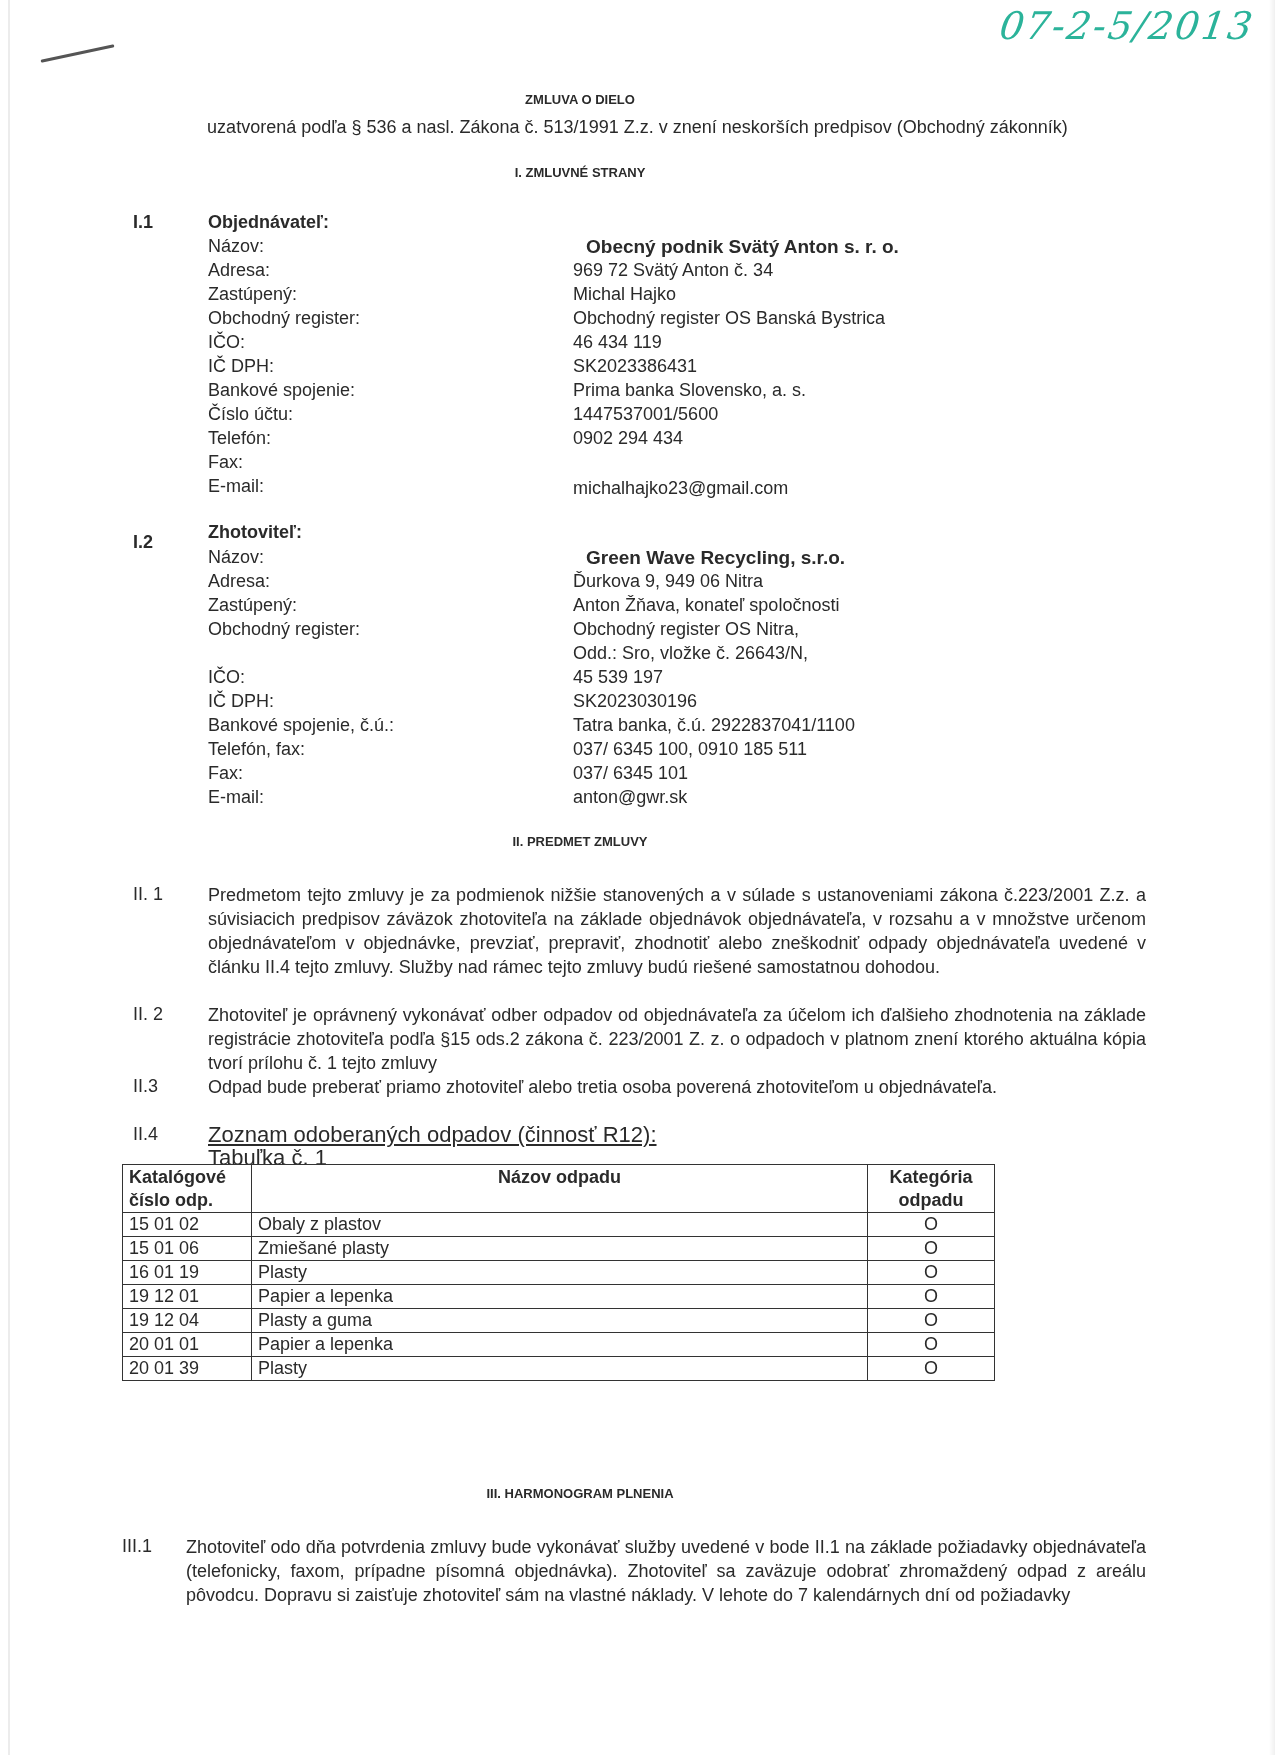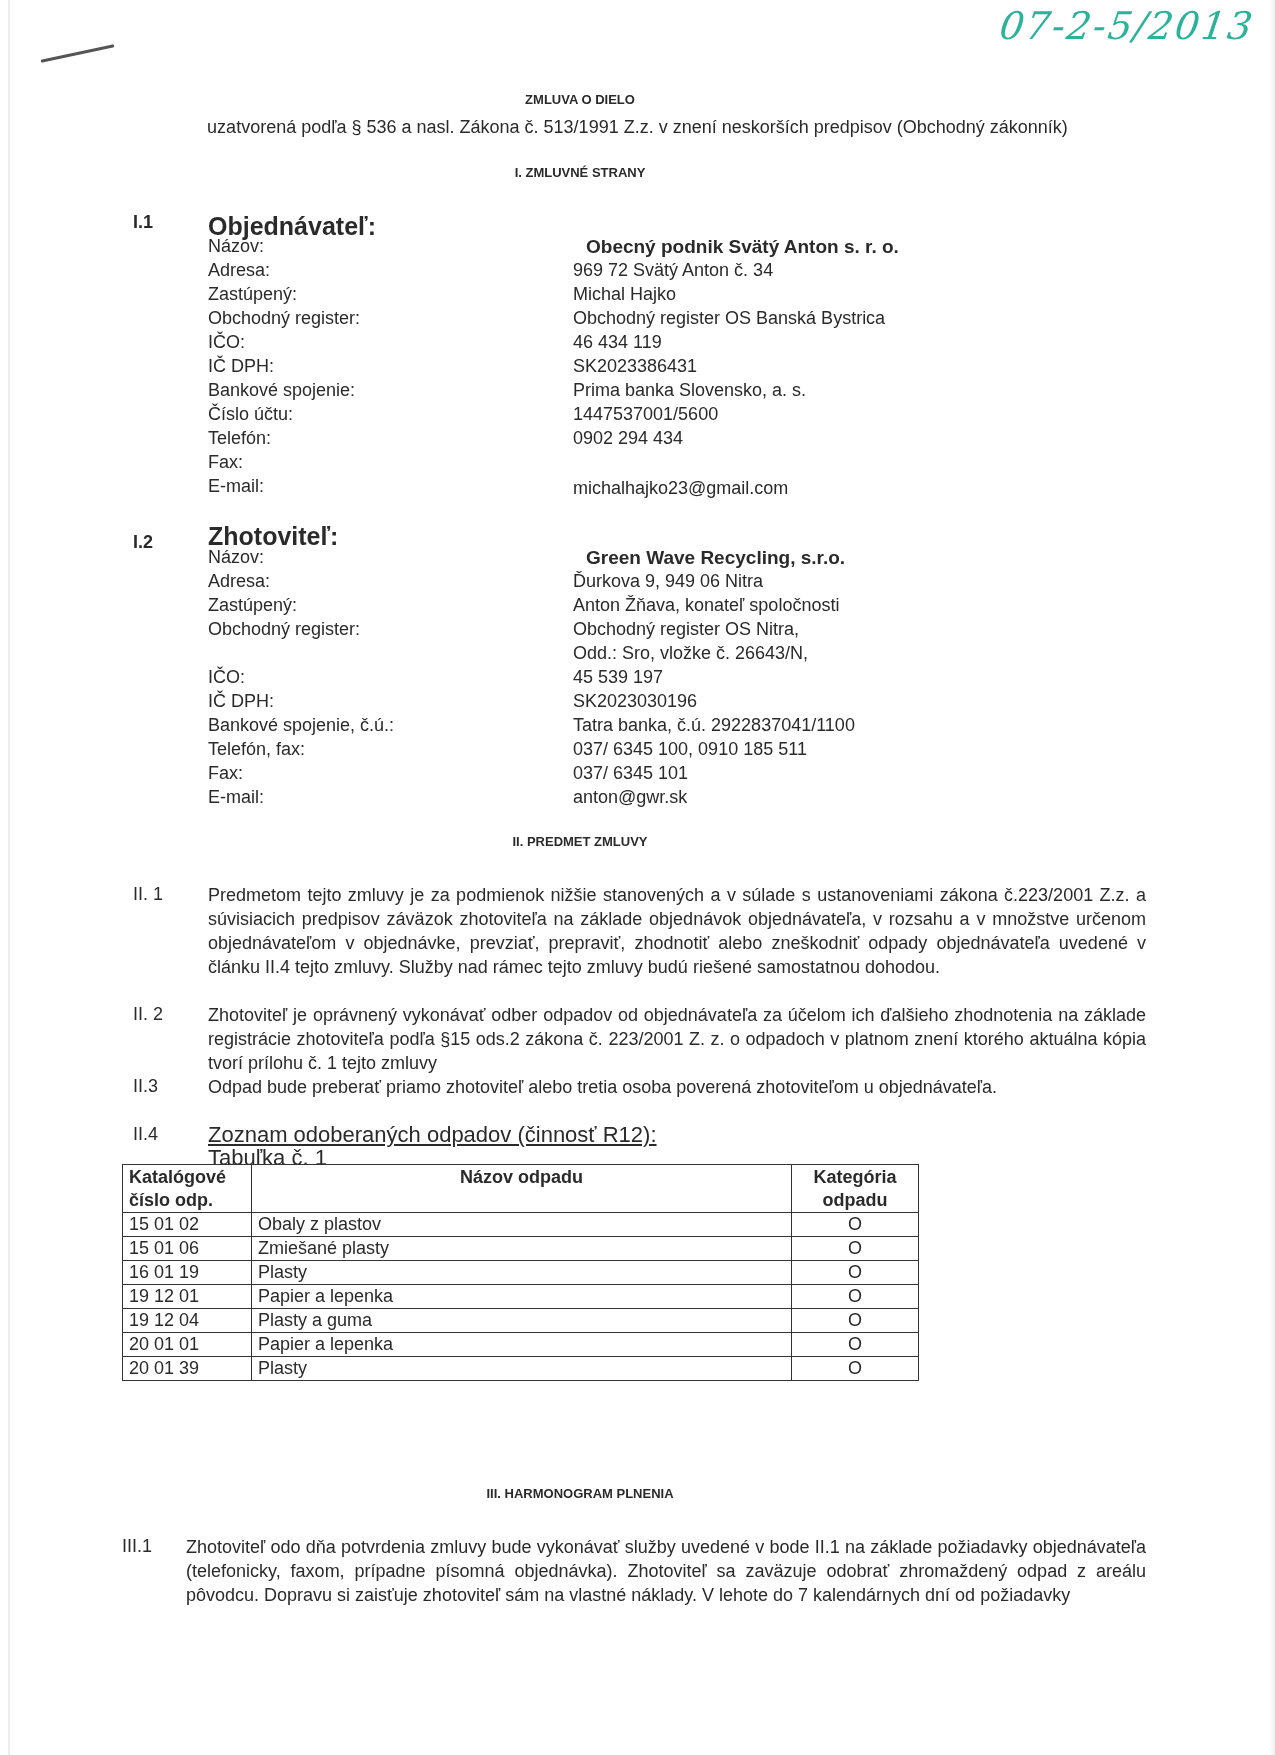--- a/index.html
+++ b/index.html
@@ -16,32 +16,32 @@
   }
   .pen-stroke {
     position: absolute; left: 40px; top: 52px; width: 75px; height: 3px;
     background: #555; transform: rotate(-12deg); border-radius: 2px;
   }
   .title { position: absolute; left: 0; width: 1160px; text-align: center; font-weight: bold; font-size: 13px; }
   .subtitle { position: absolute; left: 0; width: 1275px; text-align: center; font-size: 18px; }
   .abs { position: absolute; font-size: 22px; line-height: 24px; white-space: nowrap; }
   .bold { font-weight: bold; }
   .party-num { position: absolute; left: 133px; font-size: 18px; font-weight: bold; }
-  .party-head { position: absolute; left: 208px; font-size: 25px; font-weight: bold; }
+  .party-head { position: absolute; left: 208px; font-size: 18px; font-weight: bold; }
   .lbl { position: absolute; left: 208px; font-size: 18px; white-space: nowrap; }
   .val { position: absolute; left: 573px; font-size: 18px; white-space: nowrap; }
   .val.bold { left: 586px; font-size: 19px; }
   .clause-num { position: absolute; left: 133px; font-size: 18px; }
   .clause-text {
     position: absolute; left: 208px; width: 938px; font-size: 18px; line-height: 24px;
     text-align: justify; text-align-last: left;
   }
   .underline { text-decoration: underline; }
   table.waste {
-    position: absolute; left: 122px; top: 1164px; width: 797px;
+    position: absolute; left: 122px; top: 1164px; width: 873px;
     border-collapse: collapse; font-size: 18px;
   }
   table.waste td, table.waste th {
     border: 1.5px solid #333; padding: 0 6px; height: 23px; line-height: 23px;
   }
   table.waste th { font-weight: bold; vertical-align: top; line-height: 23px; padding-top: 1px; }
   table.waste th.c1 { text-align: left; width: 116px; }
   table.waste th.c2 { text-align: center; }
   table.waste th.c3 { text-align: center; width: 114px; }
   table.waste td.c3 { text-align: center; }

